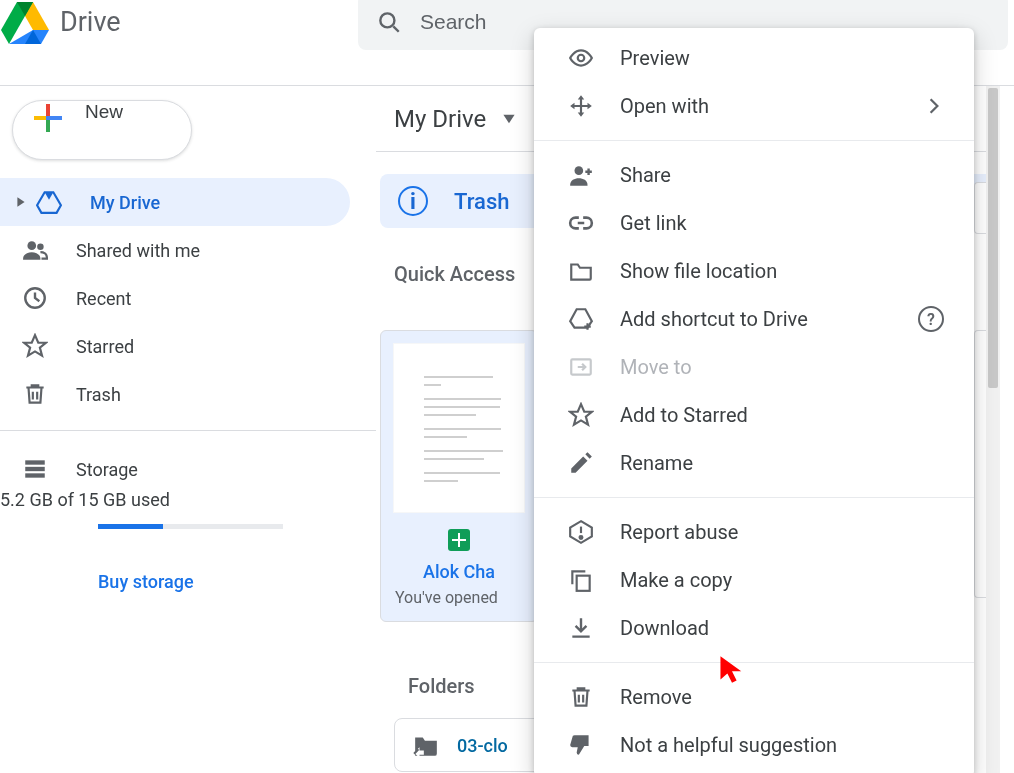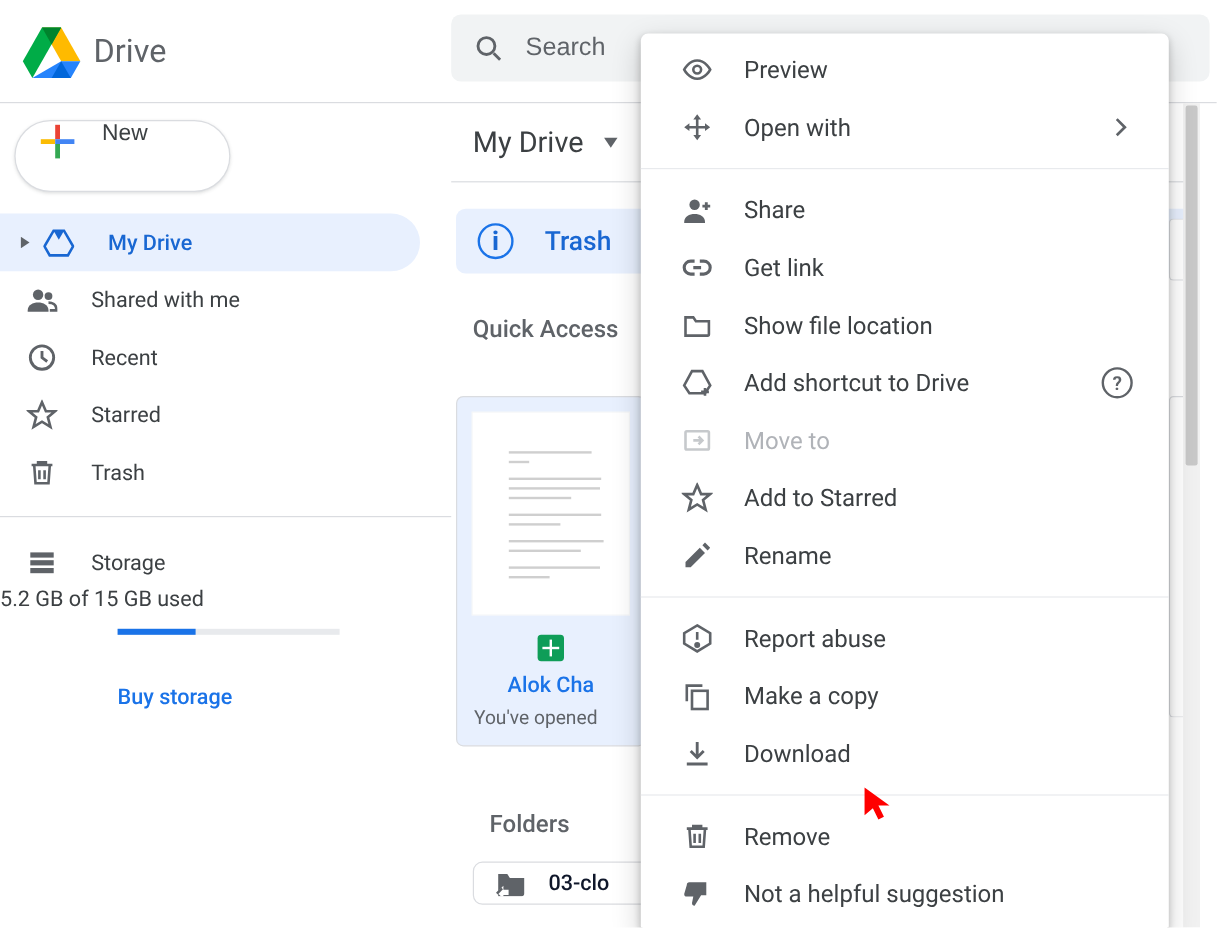--- a/index.html
+++ b/index.html
@@ -9,23 +9,22 @@
     color: #202124;
     width: 1014px;
     height: 773px;
     overflow: hidden;
     position: relative;
   }
   
   .header {
     height: 86px;
     display: flex;
-    align-items: center;
+    align-items: flex-start;
     border-bottom: 1px solid #dadce0;
-    padding-left: 18px;
   }
   .logo-block { display:flex; align-items:center; gap:10px; width:358px; }
   .logo-text { font-size: 27px; color:#5f6368; }
   .search-bar {
     flex:1; height:56px; background:#f1f3f4; border-radius:8px;
     display:flex; align-items:center; padding:0 18px; margin-right:6px;
     margin-top:-6px;
   }
   .search-input {
     border:none; background:transparent; font-size:21px; color:#5f6368;
@@ -99,24 +98,24 @@
   .qa-sub { padding:0 14px 14px 14px; color:#5f6368; font-size:16px; }
   .sheets-icon { width:22px; height:22px; background:#0f9d58; border-radius:3px; position:relative; }
   .sheets-icon::before, .sheets-icon::after { content:""; position:absolute; background:#fff; }
   .sheets-icon::before { left:10px; top:4px; width:2px; height:14px; }
   .sheets-icon::after { left:4px; top:10px; width:14px; height:2px; }
   .folders-heading {
     position:absolute; left:32px; top:588px;
     font-size:20px; color:#5f6368; font-weight:500;
   }
   .folder-chip {
-    position:absolute; left:18px; top:632px; height:36px; width:160px;
+    position:absolute; left:18px; top:632px; height:54px; width:160px;
     border:1px solid #dadce0; border-radius:8px; background:#fff;
     display:flex; align-items:center; gap:18px; padding-left:18px;
-    font-size:18px; color:#0f172a; font-weight:500;
+    font-size:18px; color:#0369a1; font-weight:500;
   }
   
   .ctx-menu {
     position:absolute; left:534px; top:28px;
     width:440px; background:#fff; border-radius:6px;
     box-shadow:0 2px 6px rgba(0,0,0,.2), 0 8px 24px rgba(0,0,0,.18);
     padding:6px 0 8px 0; z-index:50;
   }
   .ctx-item {
     display:flex; align-items:center; height:48px;

